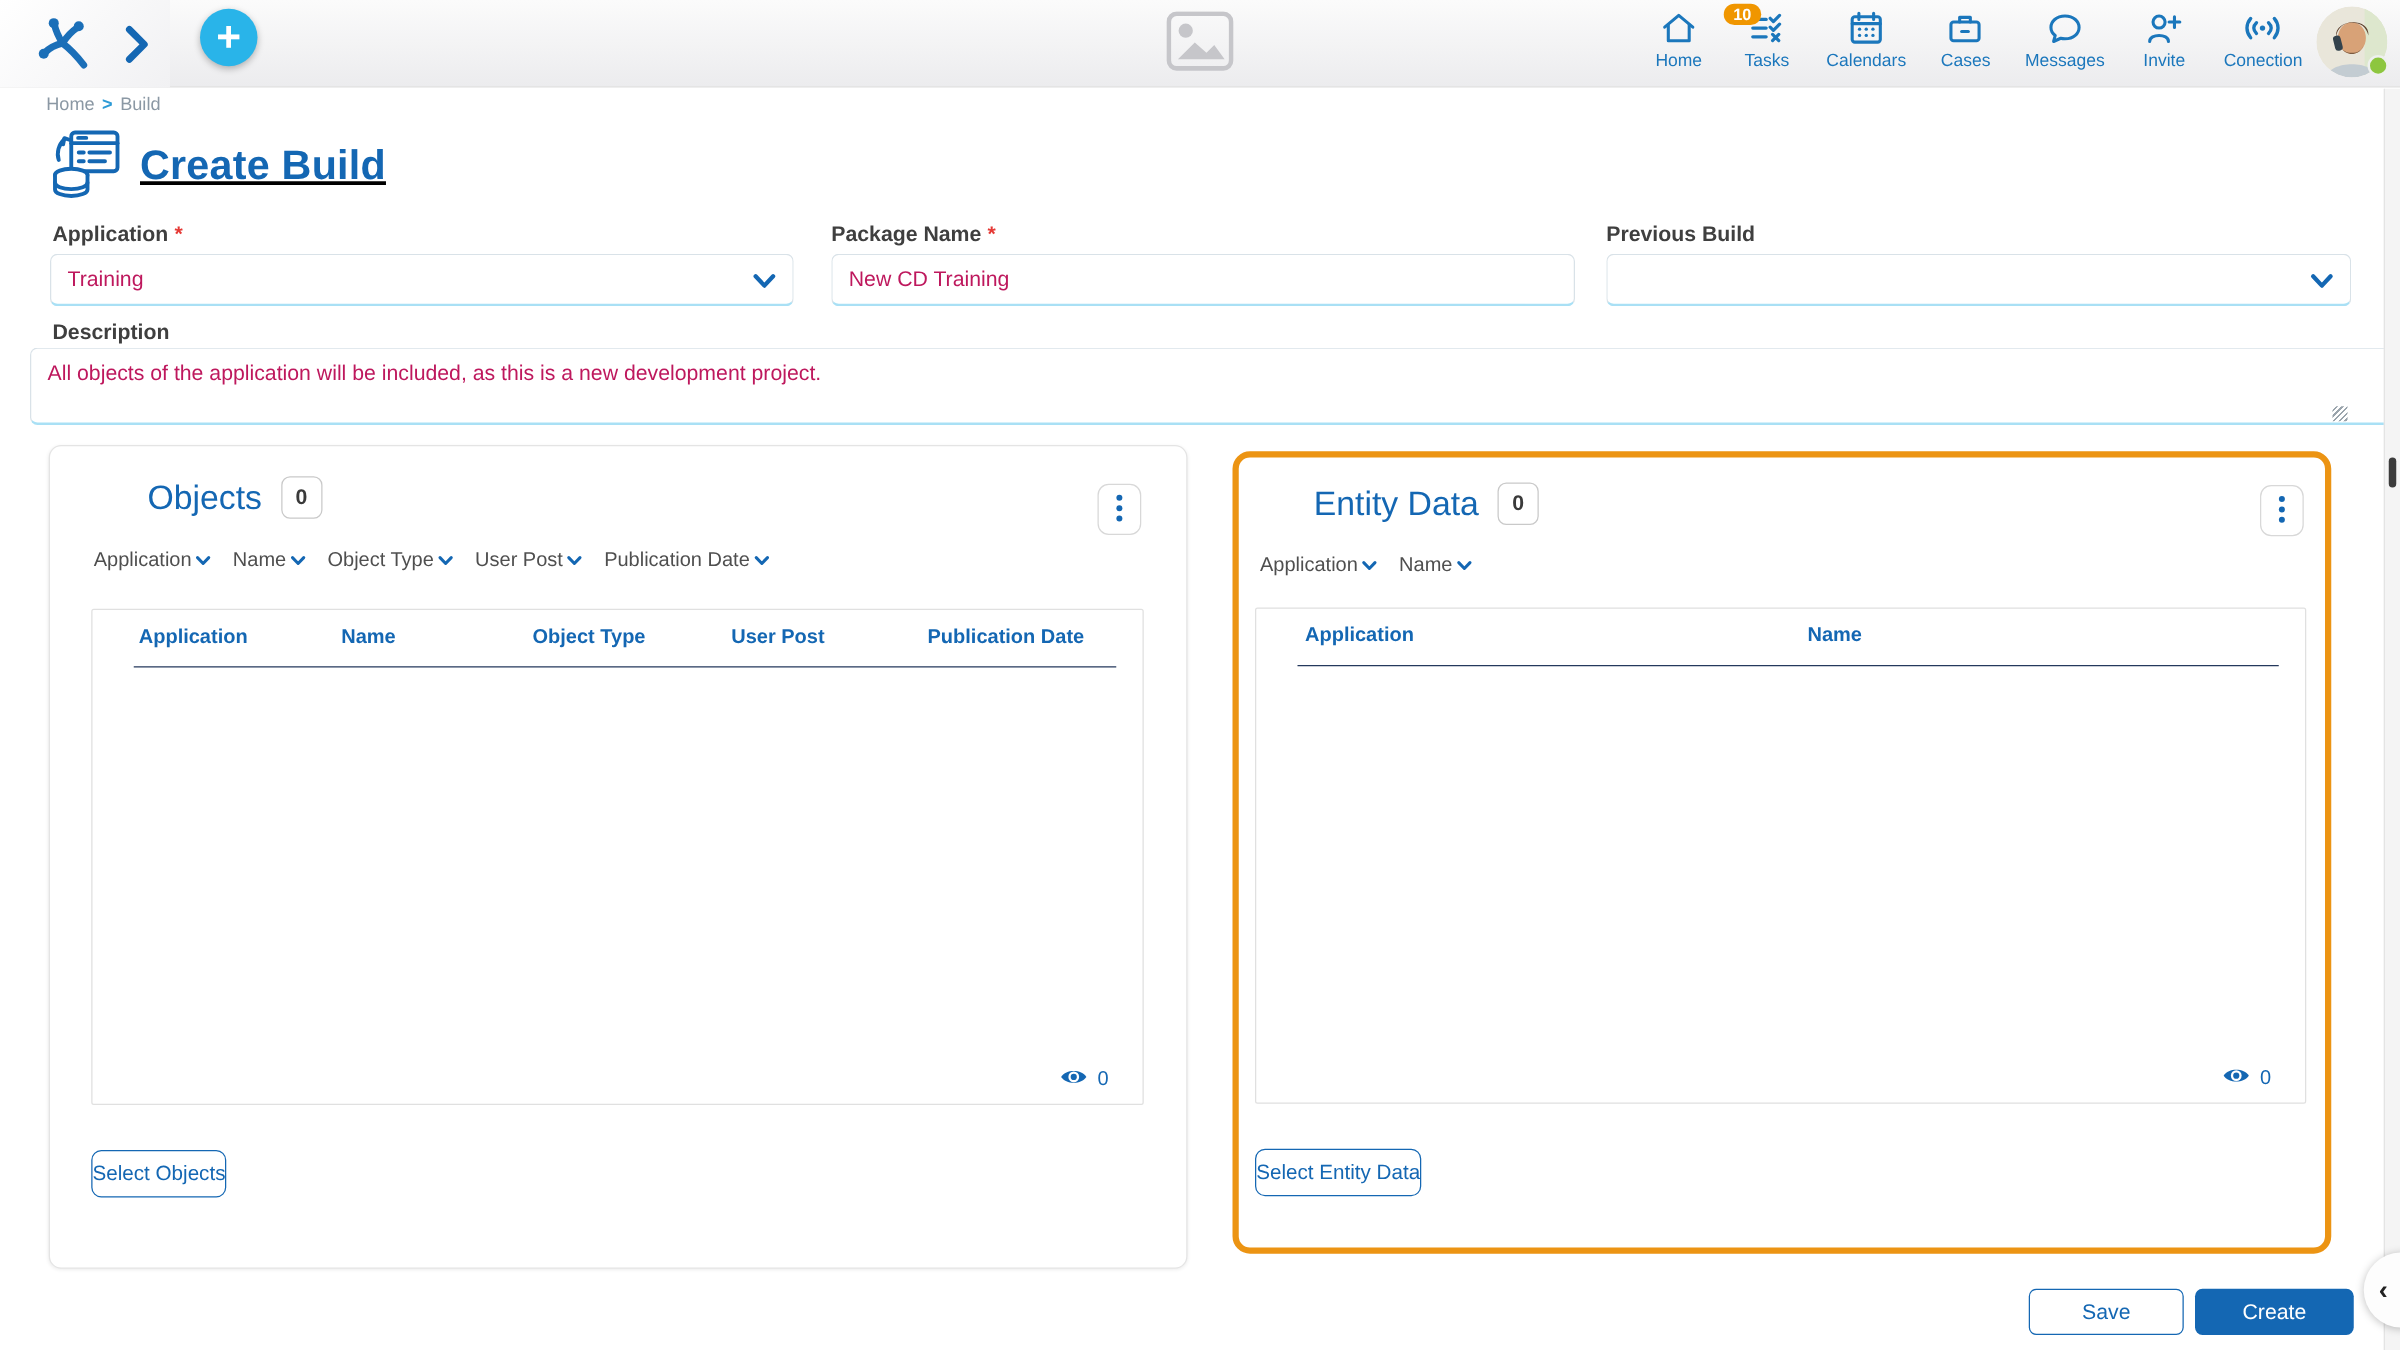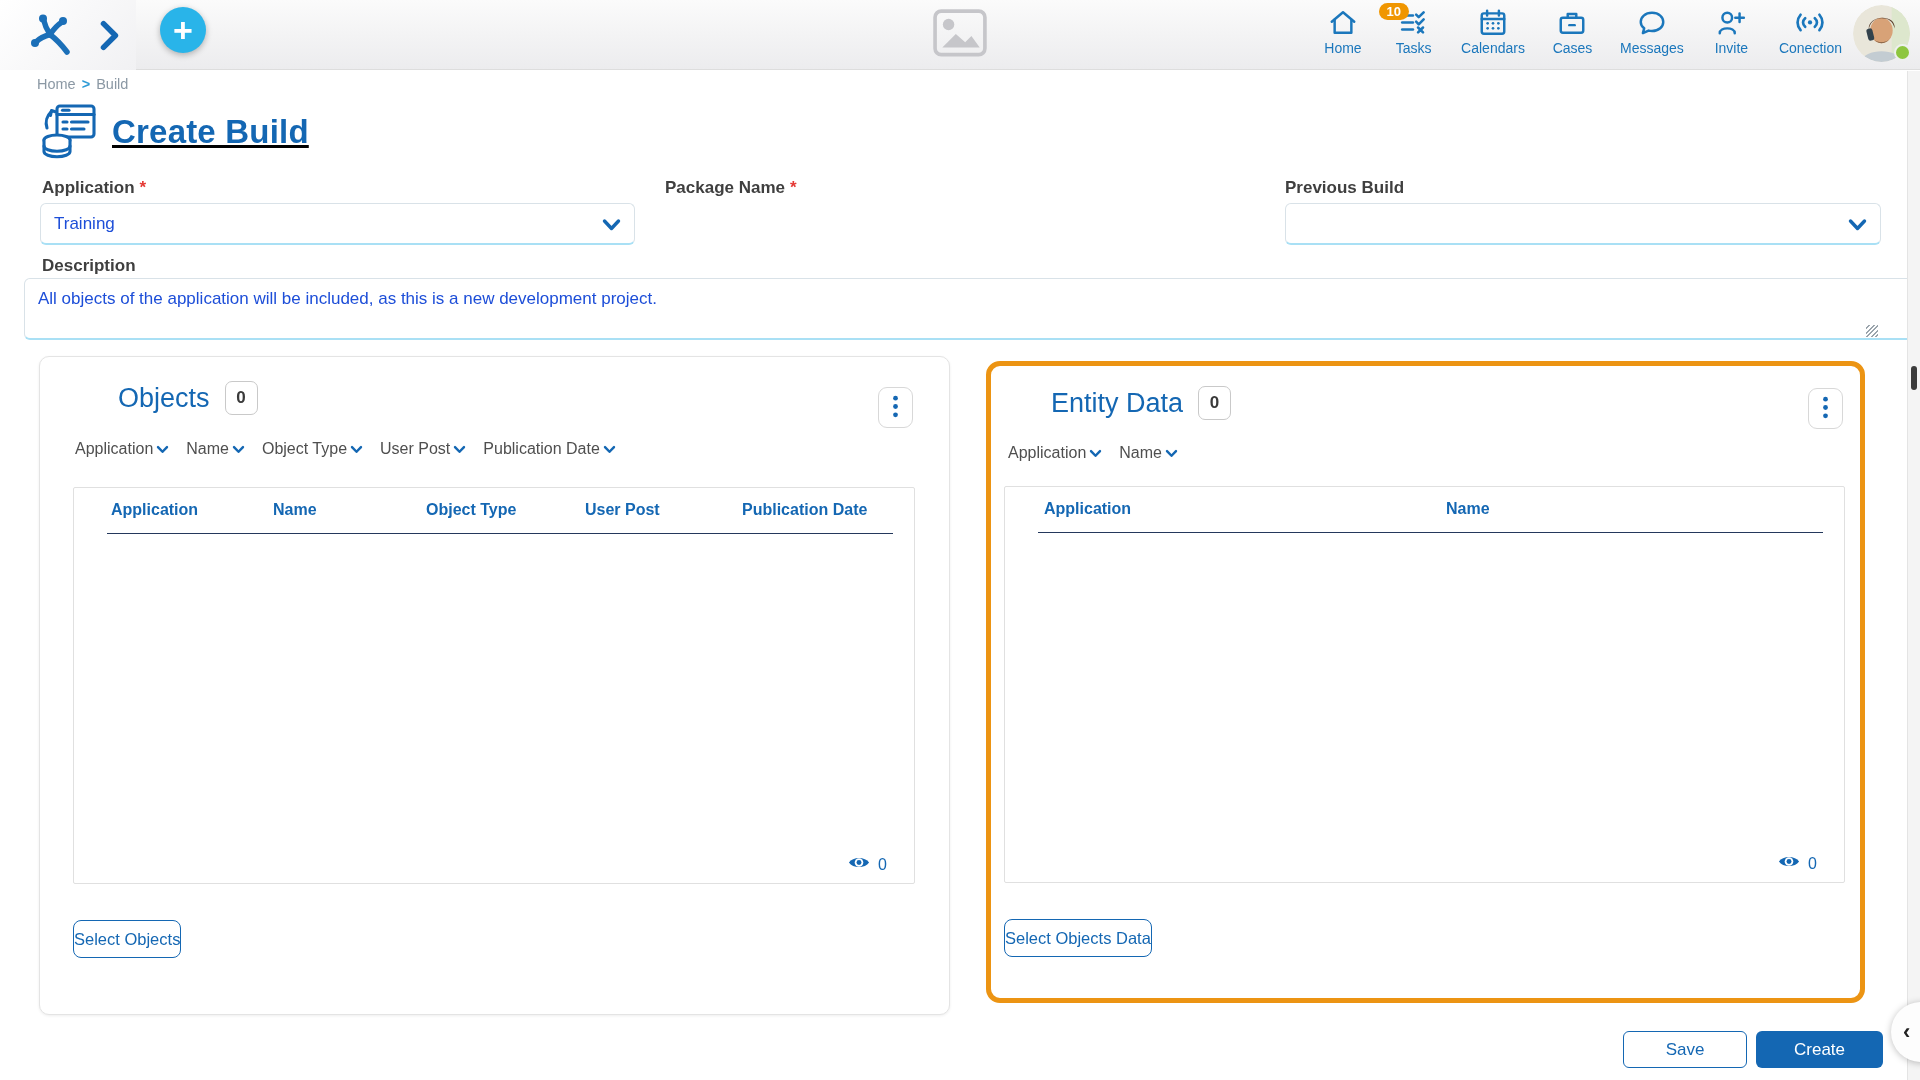--- a/index.html
+++ b/index.html
@@ -42,21 +42,21 @@
   .breadcrumb .crumb{cursor:pointer;}
   .breadcrumb .sep{color:#2e9bd6;margin:0 6px;font-weight:bold;}
   .title-row{position:absolute;left:40px;top:103px;display:flex;align-items:center;gap:14px;text-decoration:underline;}
   .title-icon{width:58px;height:58px;}
   .page-title{font-size:33px;font-weight:bold;color:var(--blue);letter-spacing:.2px;}
 
   
   .f-label{position:absolute;font-size:17px;font-weight:bold;color:var(--gray-lbl);}
   .req{color:#e53935;margin-left:5px;}
   .fld{position:absolute;height:42px;background:#fff;border:1px solid var(--inp-br);
-    border-bottom:2.5px solid var(--inp-bot);border-radius:6px;font-size:17px;color:#1d4ed8;
+    border-bottom:2.5px solid var(--inp-bot);border-radius:6px;font-size:17px;color:#be185d;
     padding:0 40px 0 13px;display:flex;align-items:center;cursor:pointer;}
   input.fld{cursor:text;padding-right:13px;}
   .fld .sel-chev{position:absolute;right:13px;top:13px;width:19px;height:14px;}
   textarea.fld{height:62px;padding:9px 13px;display:block;resize:none;line-height:1.35;
     font-size:17px;cursor:text;}
   .grip{position:absolute;width:12px;height:12px;pointer-events:none;
     background:repeating-linear-gradient(135deg,transparent,transparent 2px,#9aa4ac 2px,#9aa4ac 3.2px);}
 
   
   .panel{position:absolute;background:#fff;border:1px solid var(--panel-br);border-radius:10px;
@@ -240,20 +240,21 @@
   <div class="fld" style="left:40px;top:203px;width:595px;">
     <span>Training</span>
     <span class="sel-chev"><svg viewBox="0 0 19 14" fill="none" stroke="#1467b3" stroke-width="3.4" stroke-linecap="round" stroke-linejoin="round">
           <path d="M2.5 3 L9.5 10.5 L16.5 3"></path>
         </svg></span>
   </div>
 
   <label class="f-label" style="left:665px;top:178px;">
     <span>Package Name</span><span class="req">*</span>
   </label>
+  <input class="fld" style="left: 665px; top: 203px; width: 595px;" value="New CD Training">
 
   <label class="f-label" style="left:1285px;top:178px;">Previous Build</label>
   <div class="fld" style="left:1285px;top:203px;width:596px;">
     <span></span>
     <span class="sel-chev"><svg viewBox="0 0 19 14" fill="none" stroke="#1467b3" stroke-width="3.4" stroke-linecap="round" stroke-linejoin="round">
           <path d="M2.5 3 L9.5 10.5 L16.5 3"></path>
         </svg></span>
   </div>
 
   <label class="f-label" style="left:42px;top:256px;">Description</label>
@@ -359,21 +360,21 @@
       <div class="head-line"></div>
       <div class="eye-count">
         <span><svg viewBox="0 0 24 16">
               <path d="M1 8 C5.2 1.3 18.8 1.3 23 8 C18.8 14.7 5.2 14.7 1 8 Z" fill="#1467b3"></path>
               <circle cx="12" cy="8" r="4.7" fill="#fff"></circle>
               <circle cx="12" cy="8" r="2.7" fill="#1467b3"></circle>
             </svg></span>
         <span class="cnt">0</span>
       </div>
     </div>
-    <button class="sel-btn" style="left:13px;top:553px;">Select Objects Data</button>
+    <button class="sel-btn" style="left:13px;top:553px;">Select Entity Data</button>
   </section>
 
   <button class="btn-save">Save</button>
   <button class="btn-create">Create</button>
 
   <div class="scroll-track">
     <div class="scroll-thumb"></div>
   </div>
   <button class="collapse-handle">‹</button>
 

